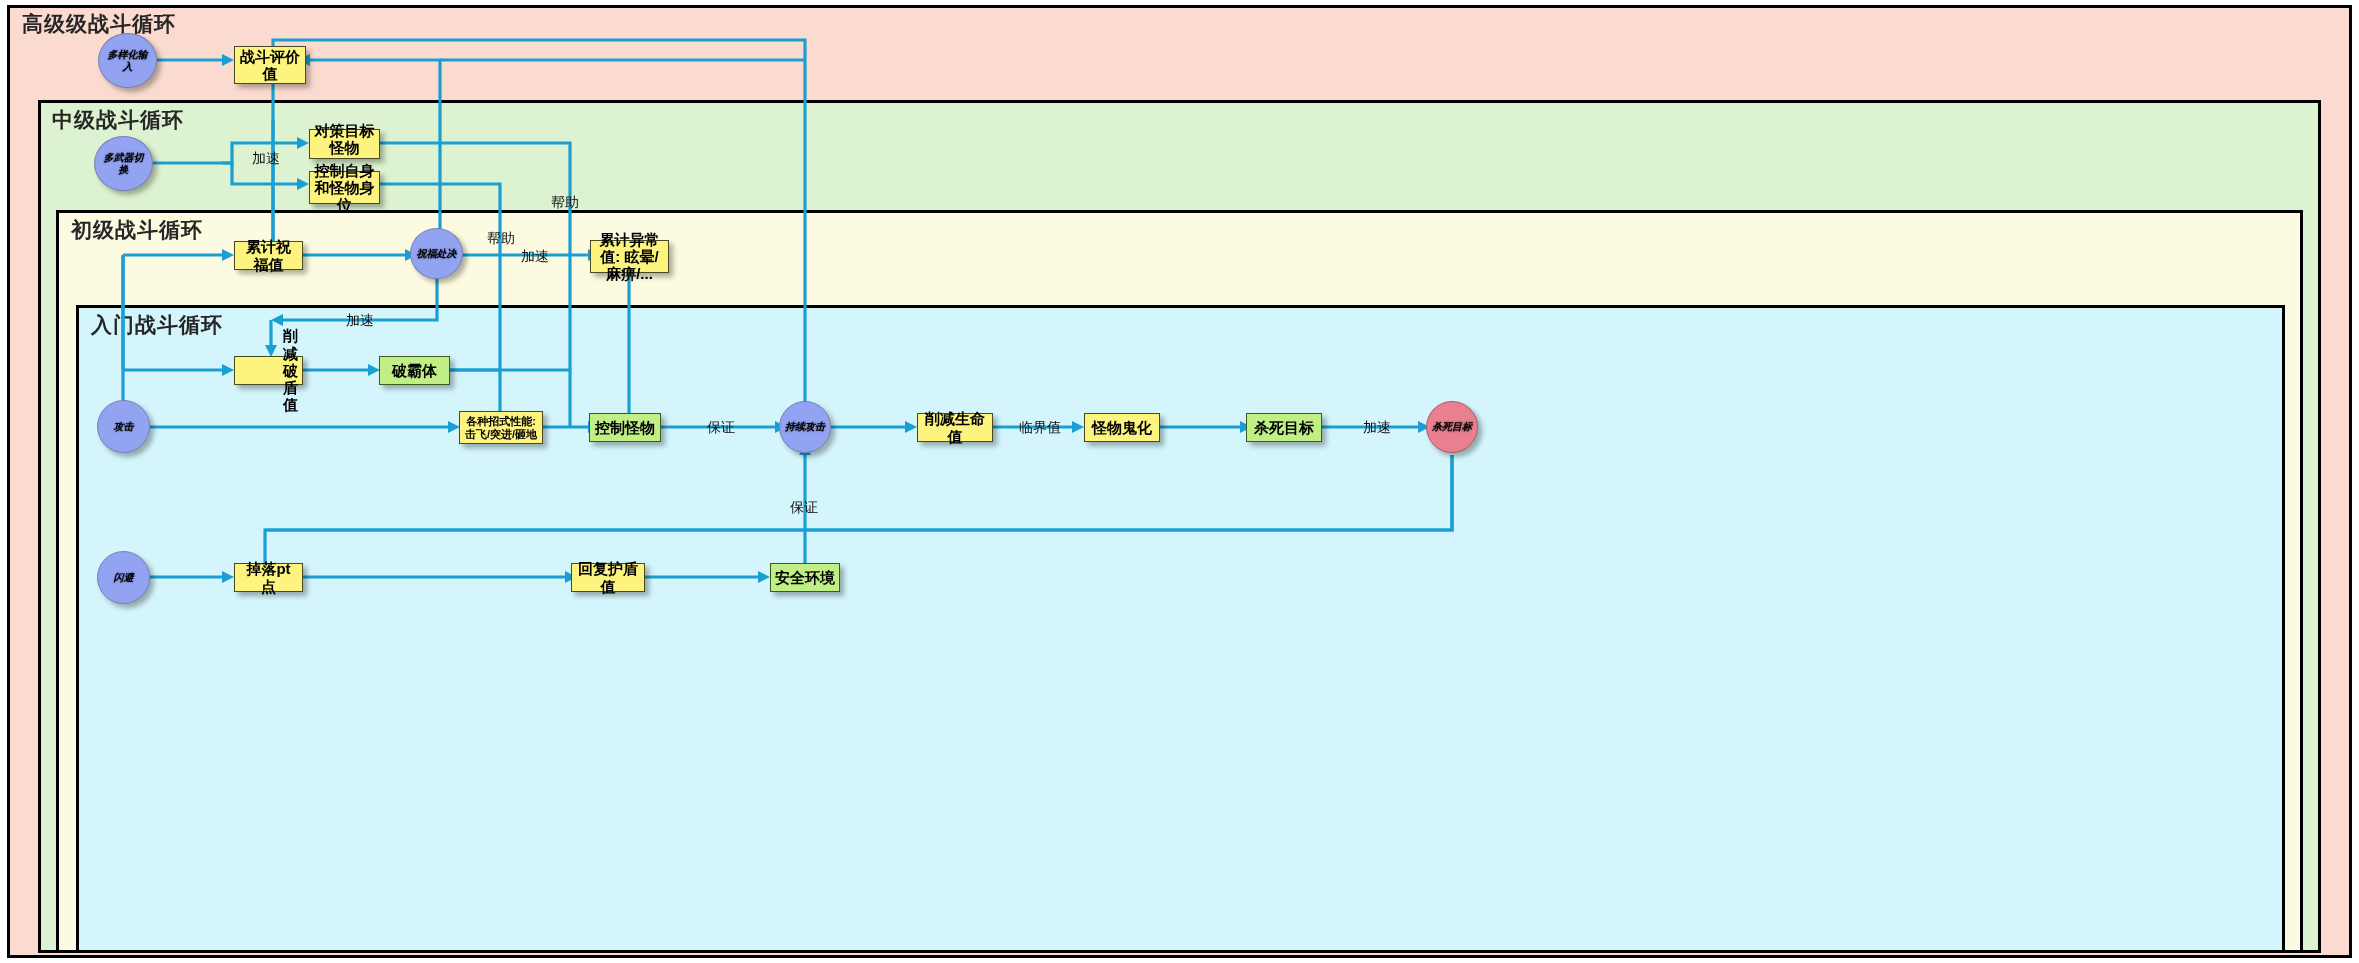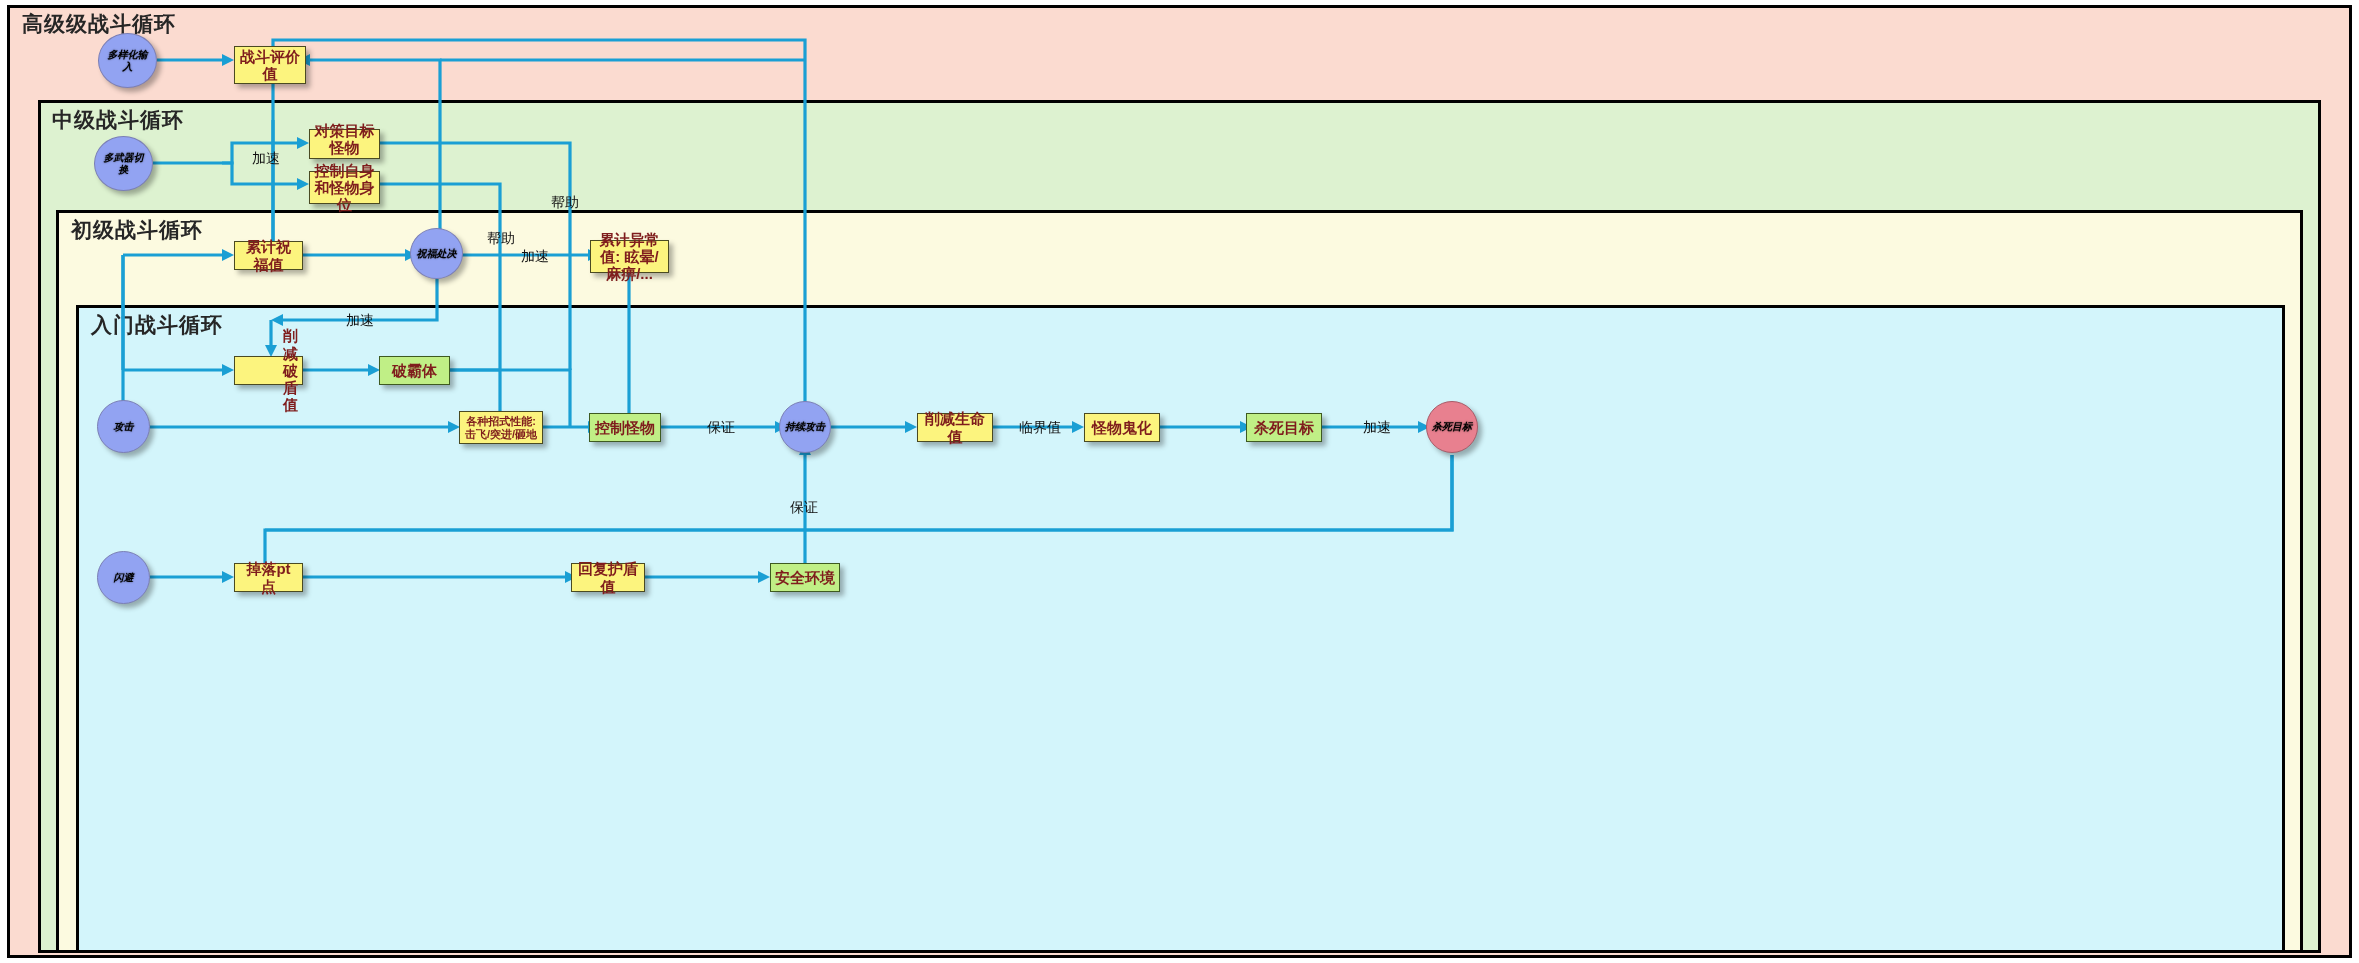--- a/index.html
+++ b/index.html
@@ -17,21 +17,21 @@
   #band-entry   {left:76px; top:305px; width:2209px; height:648px; background:#d3f5fb;}
 
   
   #wires{position:absolute;left:0;top:0;width:2359px;height:963px;pointer-events:none;}
   #wires path,#wires line{fill:none;stroke:#1a9fd4;stroke-width:3.2;}
   #wires polygon{fill:#1a9fd4;}
 
   
   .node{position:absolute;box-sizing:border-box;display:flex;align-items:center;
         justify-content:center;text-align:center;font-size:15px;font-weight:bold;
-        color:#7f1d1d;line-height:1.15;padding:2px 4px;
+        color:#000000;line-height:1.15;padding:2px 4px;
         box-shadow:4px 4px 5px rgba(0,0,0,.30);}
   .rect{border:1.6px solid #4a4a22;}
   .rect.yellow{background:#fcf47e;}
   .rect.green {background:#c0ef86;border-color:#3e5a21;}
   .ellipse{border-radius:50%;color:#000000;text-shadow:0 0 2px rgba(0,0,0,.55);
            font-size:10px;border:1.6px solid #7b7fb5;font-style:italic;}
   .ellipse.blue{background:#92a3f2;}
   .ellipse.red {background:#e8808f;border-color:#a85b68;}
 
   

